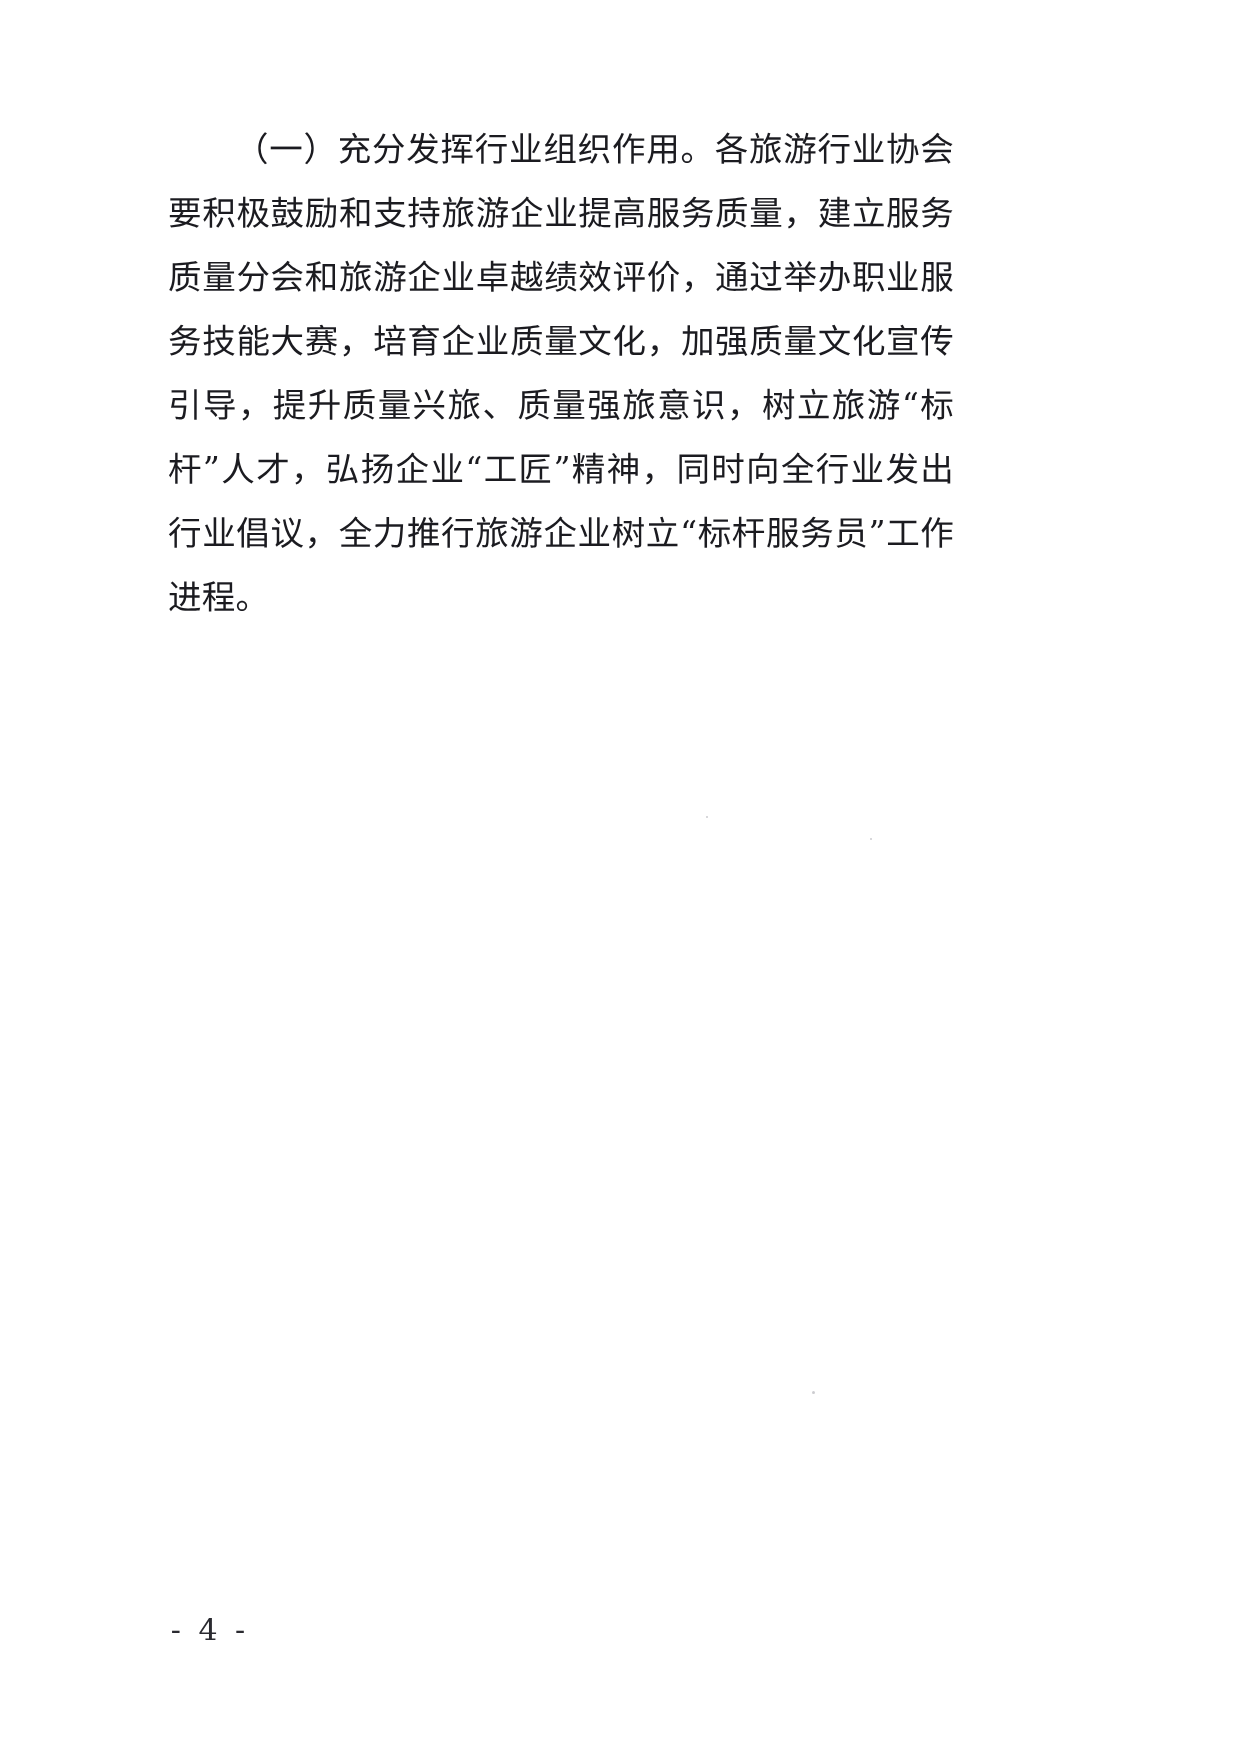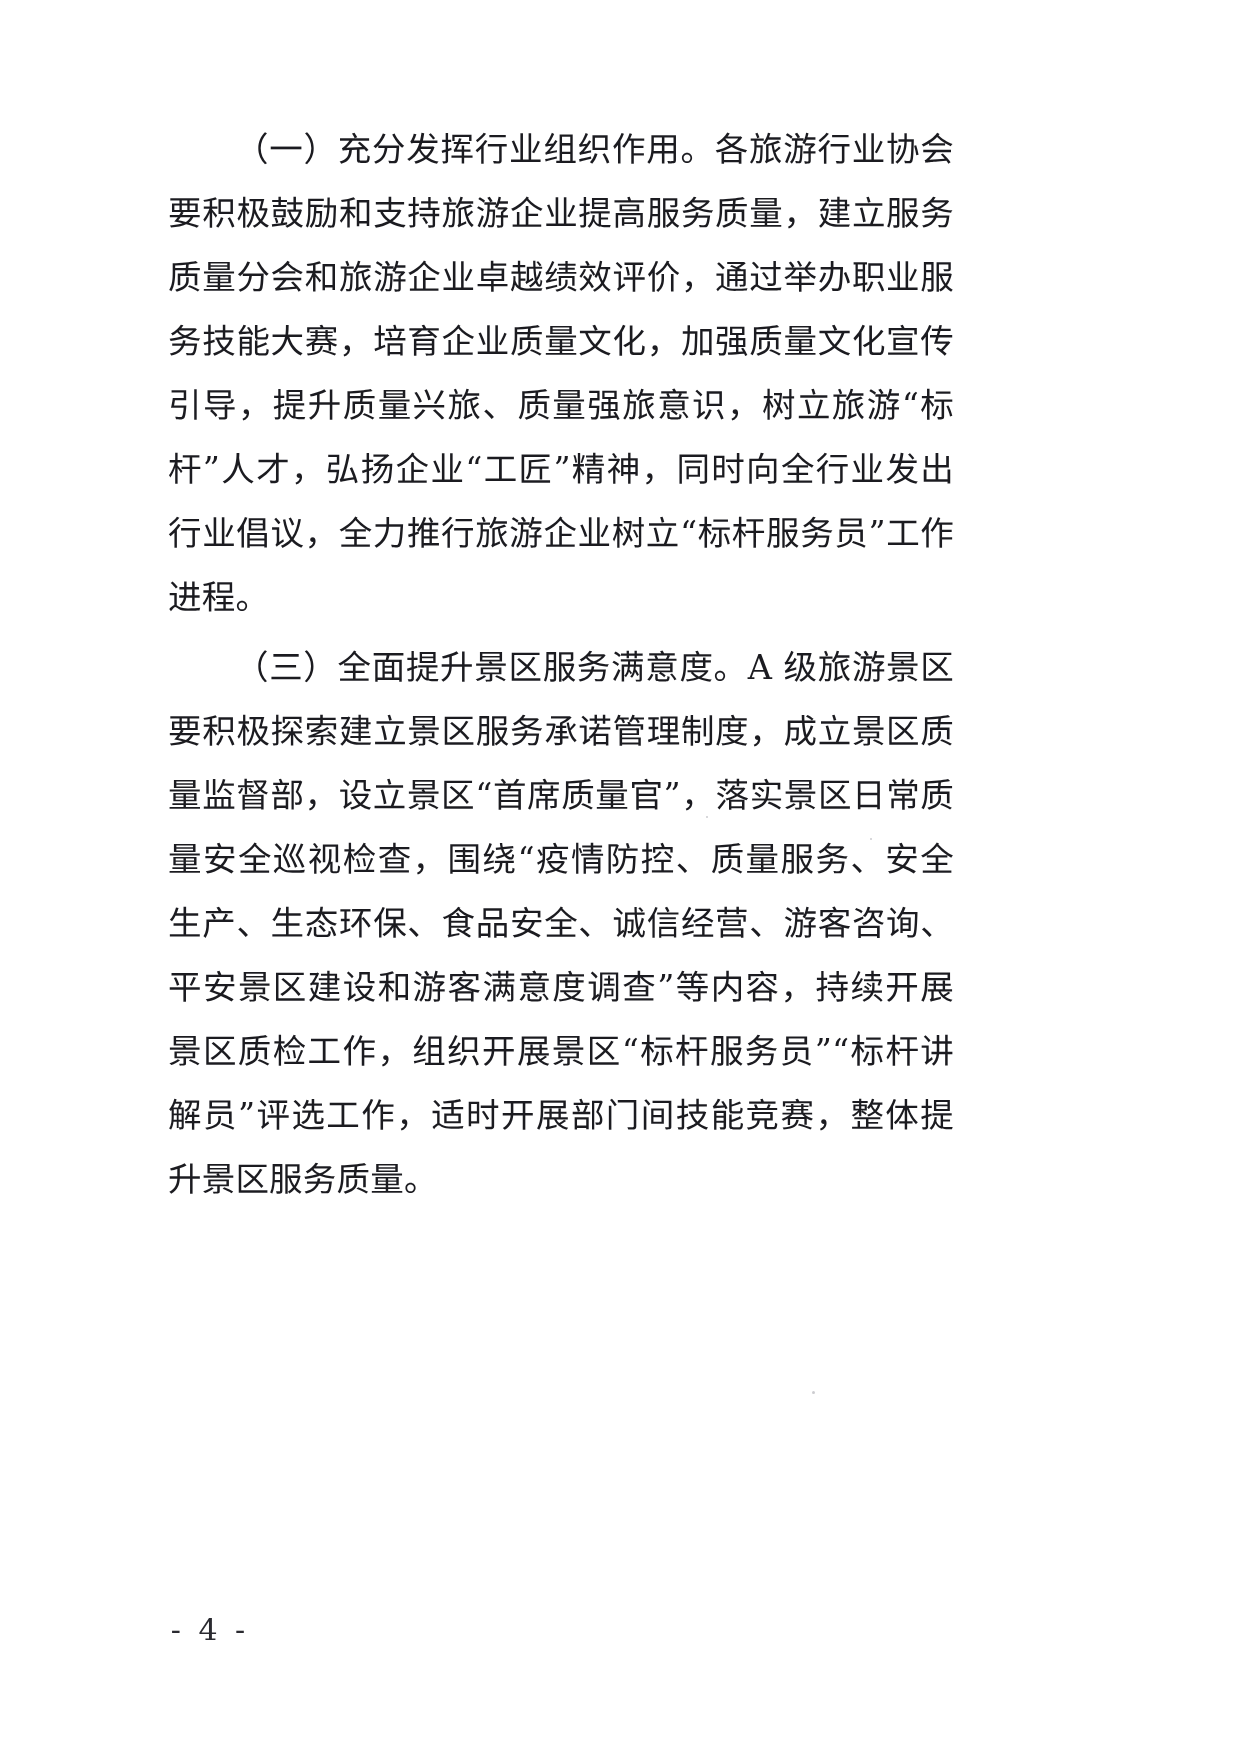--- a/index.html
+++ b/index.html
@@ -68,21 +68,20 @@
 </head>
 <body>
 
 <div class="page">
 
   <div class="doc-body">
 
     <p class="para">（一）充分发挥行业组织作用。各旅游行业协会要积极鼓励和支持旅游企业提高服务质量，建立服务质量分会和旅游企业卓越绩效评价，通过举办职业服务技能大赛，培育企业质量文化，加强质量文化宣传引导，提升质量兴旅、质量强旅意识，树立旅游“标杆”人才，弘扬企业“工匠”精神，同时向全行业发出行业倡议，全力推行旅游企业树立“标杆服务员”工作进程。</p>
 
 
-    <p class="para">（三）全面提升景区服务满意度。A 级旅游景区要积极探索建立景区服务承诺管理制度，成立景区质量监督部，设立景区“首席质量官”，落实景区日常质量安全巡视检查，围绕“疫情防控、质量服务、安全生产、生态环保、食品安全、诚信经营、游客咨询、平安景区建设和游客满意度调查”等内容，持续开展景区质检工作，组织开展景区“标杆服务员”“标杆讲解员”评选工作，适时开展部门间技能竞赛，整体提升景区服务质量。</p>
 
   </div>
 
   <div class="page-number">- 4 -</div>
 
   <span class="speck" style="left:812px; top:1391px; width:3px; height:3px;"></span>
   <span class="speck" style="left:870px; top:838px; width:2px; height:2px;"></span>
   <span class="speck" style="left:706px; top:816px; width:2px; height:2px;"></span>
 
 </div>

